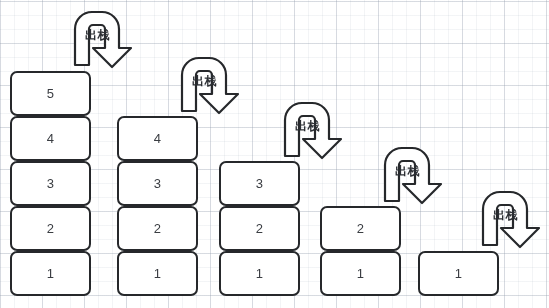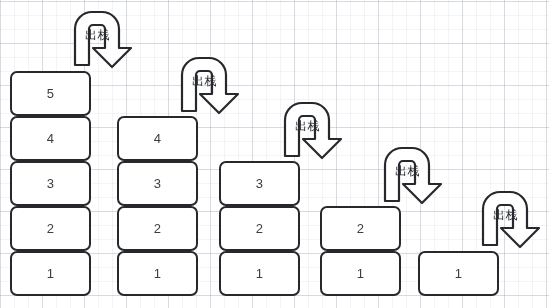--- a/index.html
+++ b/index.html
@@ -35,20 +35,21 @@
     align-items: center;
     justify-content: center;
     font-size: 13px;
     color: #3a3d42;
     letter-spacing: 0.2px;
   }
   .arrow {
     position: absolute;
     width: 66px;
     height: 58px;
+    font-weight: bold;
   }
   .arrow svg {
     display: block;
     width: 100%;
     height: 100%;
     overflow: visible;
   }
   .arrow-label {
     position: absolute;
     left: 12px;

